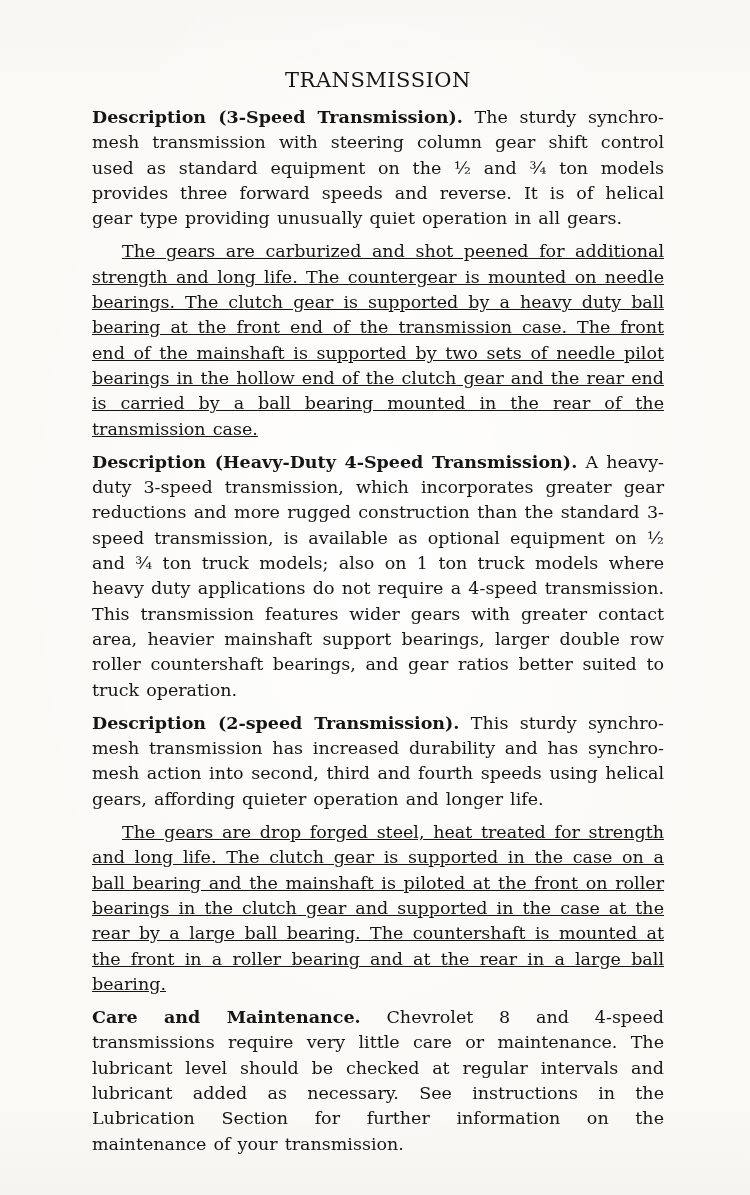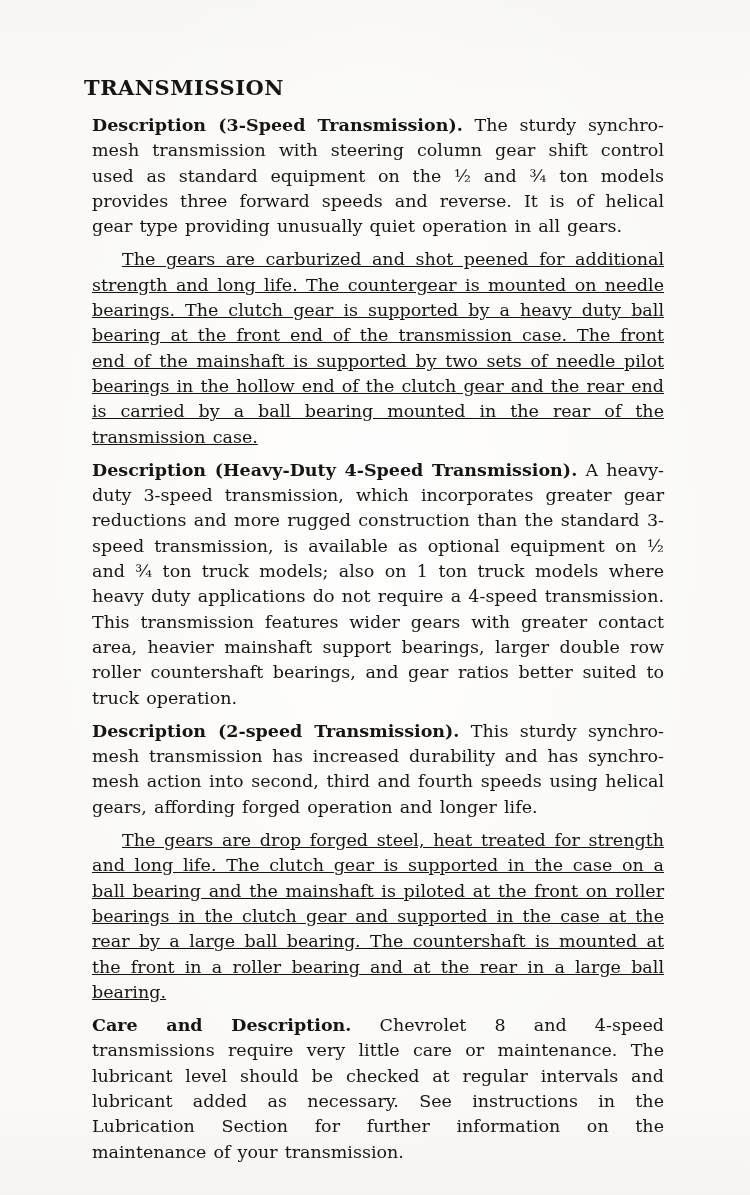--- a/index.html
+++ b/index.html
@@ -20,24 +20,25 @@
     font-family: "DejaVu Serif", "Liberation Serif", serif;
     overflow: hidden;
   }
   .content {
     position: absolute;
     left: 84px;
     top: 60px;
     width: 588px;
   }
   h1.title {
-    margin: 16px 0 13px 0;
+    margin: 8px 0 13px 0;
     font-size: 21px;
     line-height: 24px;
-    font-weight: bold;
+    font-weight: normal;
+    text-align: center;
     letter-spacing: 0.5px;
   }
   p.para {
     margin: 8px;
     font-size: 17.5px;
     line-height: 25.3px;
     text-align: justify;
     word-spacing: 1.5px;
   }
   p.para.section { margin-top: 8px; }
@@ -65,22 +66,22 @@
 
     <p class="para section"><b class="lead">Description (3-Speed Transmission).</b>
       <span>The sturdy synchro-mesh transmission with steering column gear shift control used as standard equipment on the ½ and ¾ ton models provides three forward speeds and reverse. It is of helical gear type providing unusually quiet operation in all gears.</span></p>
 
     <p class="para cont"><span>The gears are carburized and shot peened for additional strength and long life. The countergear is mounted on needle bearings. The clutch gear is supported by a heavy duty ball bearing at the front end of the transmission case. The front end of the mainshaft is supported by two sets of needle pilot bearings in the hollow end of the clutch gear and the rear end is carried by a ball bearing mounted in the rear of the transmission case.</span></p>
 
     <p class="para section"><b class="lead">Description (Heavy-Duty 4-Speed Transmission).</b>
       <span>A heavy-duty 3-speed transmission, which incorporates greater gear reductions and more rugged construction than the standard 3-speed transmission, is available as optional equipment on ½ and ¾ ton truck models; also on 1 ton truck models where heavy duty applications do not require a 4-speed transmission. This transmission features wider gears with greater contact area, heavier mainshaft support bearings, larger double row roller countershaft bearings, and gear ratios better suited to truck operation.</span></p>
 
     <p class="para section"><b class="lead">Description (2-speed Transmission).</b>
-      <span>This sturdy synchro-mesh transmission has increased durability and has synchro-mesh action into second, third and fourth speeds using helical gears, affording forged operation and longer life.</span></p>
+      <span>This sturdy synchro-mesh transmission has increased durability and has synchro-mesh action into second, third and fourth speeds using helical gears, affording quieter operation and longer life.</span></p>
 
     <p class="para cont"><span>The gears are drop forged steel, heat treated for strength and long life. The clutch gear is supported in the case on a ball bearing and the mainshaft is piloted at the front on roller bearings in the clutch gear and supported in the case at the rear by a large ball bearing. The countershaft is mounted at the front in a roller bearing and at the rear in a large ball bearing.</span></p>
 
-    <p class="para section"><b class="lead">Care and Description.</b>
+    <p class="para section"><b class="lead">Care and Maintenance.</b>
       <span>Chevrolet 8 and 4-speed transmissions require very little care or maintenance. The lubricant level should be checked at regular intervals and lubricant added as necessary. See instructions in the Lubrication Section for further information on the maintenance of your transmission.</span></p>
 
   </div>
 
 </div>
 
 </body></html>

